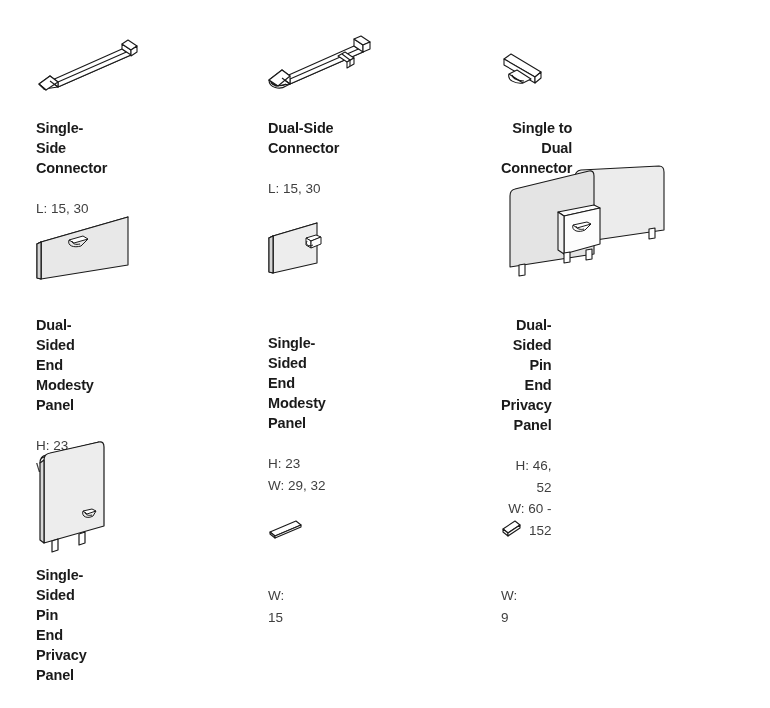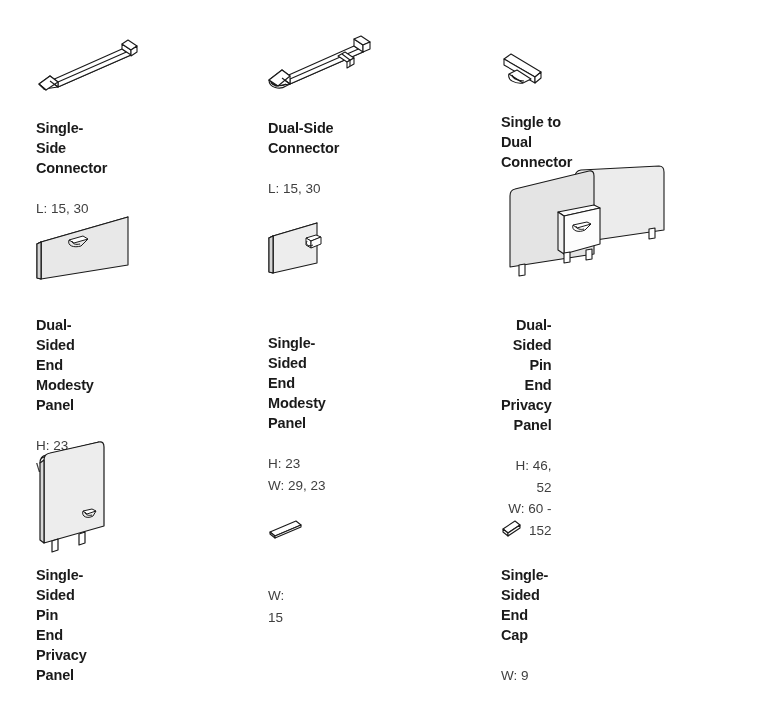--- a/index.html
+++ b/index.html
@@ -126,21 +126,21 @@
           <path d="M3 7 L3 13 L34 31 L34 25 Z"></path>
           <path d="M34 25 L40 20 L40 26 L34 31 Z"></path>
           <path d="M8 22 L16 18 L30 27 L22 31 Z"></path>
         </g>
         <g fill="none" stroke="#1a1a1a" stroke-width="1.1" stroke-linejoin="round">
           <path d="M8 22 C6 28, 14 32, 22 31"></path>
           <path d="M11 23 C12 27, 18 29, 23 29"></path>
         </g>
       </svg>
     </div>
-    <div class="label-block" style="top:112px;">
+    <div class="label-block" style="top:118px;text-align:right;">
       <div class="product-title">Single to Dual Connector</div>
     </div>
   </div>
 
   <div class="product-card col-1" style="top:205px;">
     <div class="figure" style="top:10px;">
       <svg width="100" height="70" viewBox="0 0 100 70">
         <g stroke="#1a1a1a" stroke-width="1.1" stroke-linejoin="round">
           <path d="M1 29 L5 27 L92 2 L88 4 Z" fill="#e8e8e8"></path>
           <path d="M5 27 L92 2 L92 50 L5 64 Z" fill="#e8e8e8"></path>
@@ -180,21 +180,21 @@
         </g>
         <g fill="none" stroke="#1a1a1a" stroke-width="1" stroke-linejoin="round">
           <path d="M39 26 C37 30, 41 32, 45 30"></path>
         </g>
       </svg>
     </div>
     <div class="label-block" style="top:128px;">
       <div class="product-title">Single-Sided End
 Modesty Panel</div>
       <div class="product-dims dims-gap">H: 23</div>
-      <div class="product-dims">W: 29, 23</div>
+      <div class="product-dims">W: 29, 32</div>
     </div>
   </div>
 
   <div class="product-card col-3" style="top:165px;">
     <div class="figure" style="top:0px;">
       <svg width="180" height="118" viewBox="0 0 180 118">
         <g stroke="#1a1a1a" stroke-width="1.1" stroke-linejoin="round">
 
           <path d="M74 12 Q74 6 80 5 L158 1 Q163 1 163 7 L163 65 L74 78 Z" fill="#ececec"></path>
 
@@ -272,18 +272,17 @@
     <div class="figure" style="top:85px;">
       <svg width="30" height="25" viewBox="0 0 30 25">
         <g fill="#ffffff" stroke="#1a1a1a" stroke-width="1.1" stroke-linejoin="round">
           <path d="M2 9 L14 1 L19 5 L7 13 Z"></path>
           <path d="M2 9 L7 13 L7 16 L2 12 Z"></path>
           <path d="M7 13 L19 5 L19 8 L7 16 Z"></path>
         </g>
       </svg>
     </div>
     <div class="label-block" style="top:130px;">
-      <div class="product-title">Single-Sided End Cap</div>
       <div class="product-dims dims-gap">W: 9</div>
     </div>
   </div>
 
 </div>
 
 </body></html>

